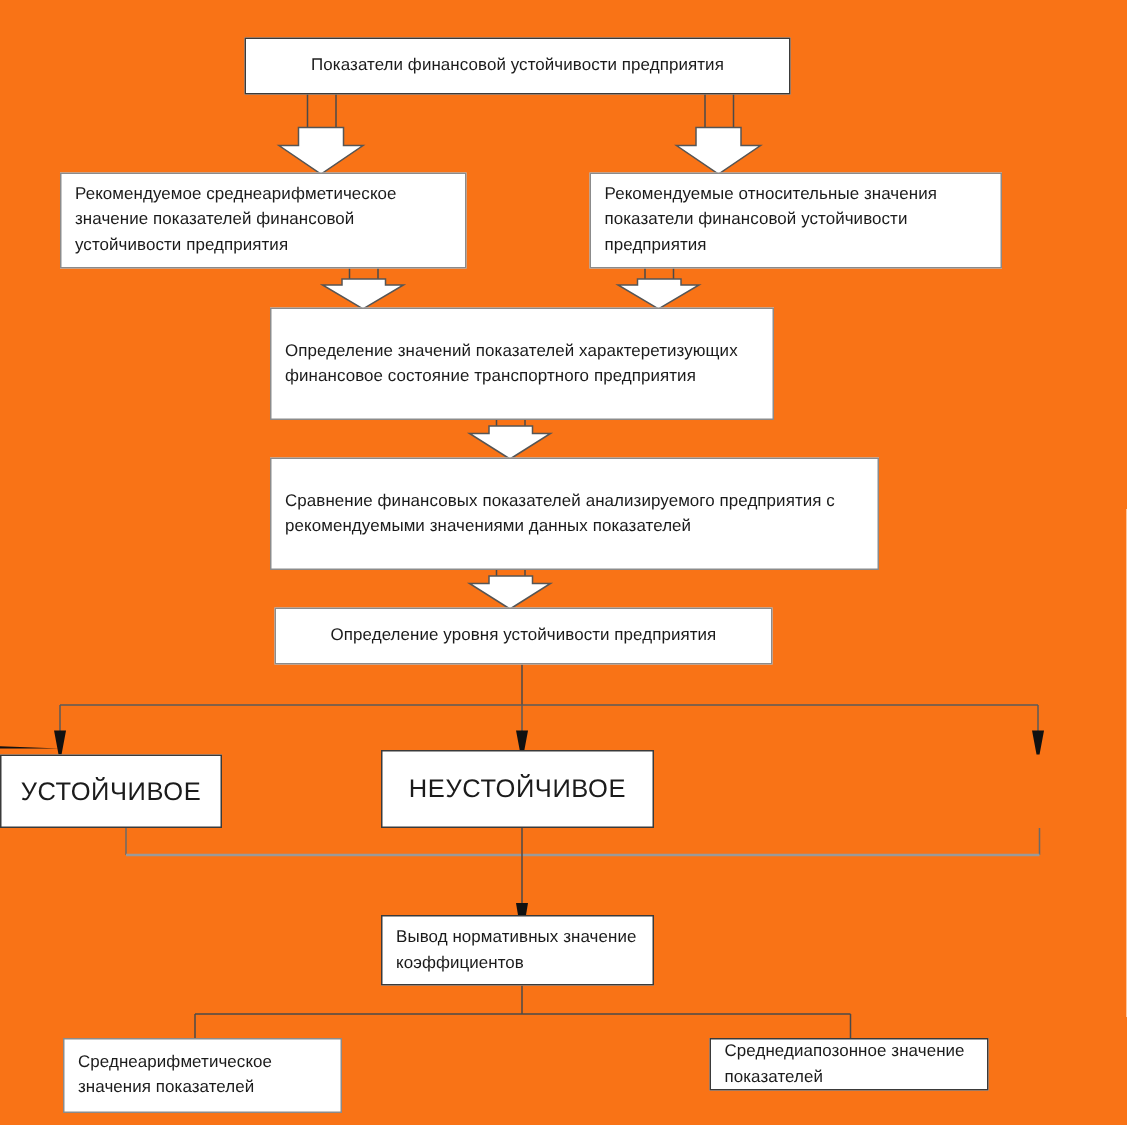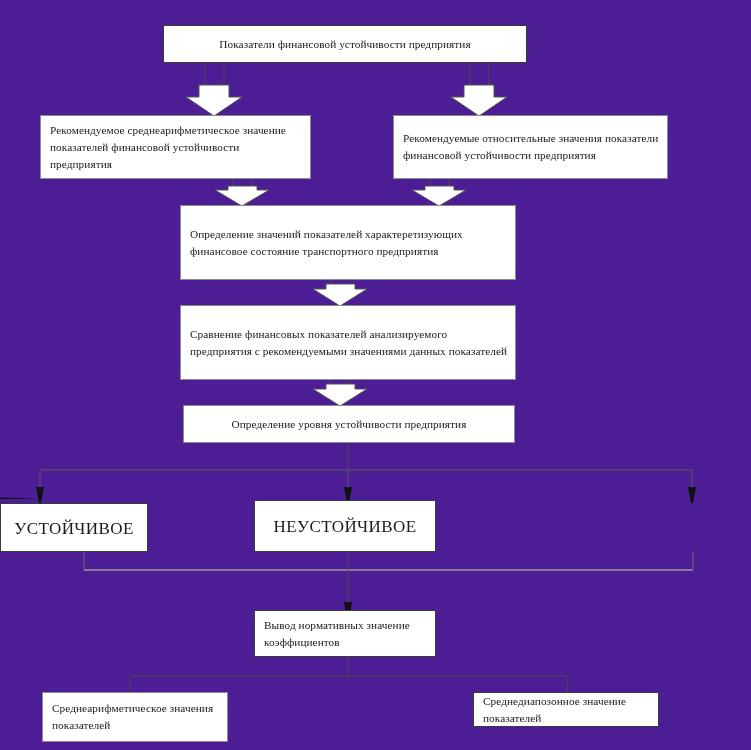--- a/index.html
+++ b/index.html
@@ -4,23 +4,23 @@
 <style>
   html, body {
     margin: 0;
     padding: 0;
     background: #ffffff;
   }
   #canvas {
     position: relative;
     width: 751px;
     height: 750px;
-    background: #4c1d95;
+    background: #f97316;
     overflow: hidden;
-    font-family: Liberation Serif, serif;
+    font-family: Liberation Sans, sans-serif;
   }
   #edges {
     position: absolute;
     left: 0;
     top: 0;
     width: 751px;
     height: 750px;
   }
   .node {
     position: absolute;
@@ -137,21 +137,21 @@
   </div>
 
   <div class="node softborder" style="left:180px; top:205px; width:336px; height:75px;">
     <div class="txt">Определение значений показателей характеретизующих финансовое состояние транспортного предприятия</div>
   </div>
 
   <div class="node softborder" style="left:393px; top:115px; width:275px; height:64px;">
     <div class="txt">Рекомендуемые относительные значения показатели финансовой устойчивости предприятия</div>
   </div>
 
-  <div class="node softborder" style="left:180px; top:305px; width:336px; height:75px;">
+  <div class="node softborder" style="left:180px; top:305px; width:406px; height:75px;">
     <div class="txt">Сравнение финансовых показателей анализируемого предприятия с рекомендуемыми значениями данных показателей</div>
   </div>
 
   <div class="node center softborder" style="left:183px; top:405px; width:332px; height:38px;">
     <div class="txt">Определение уровня устойчивости предприятия</div>
   </div>
 
   <div class="node caps" style="left:0px; top:503px; width:148px; height:49px;">
     <div class="txt">УСТОЙЧИВОЕ</div>
   </div>

